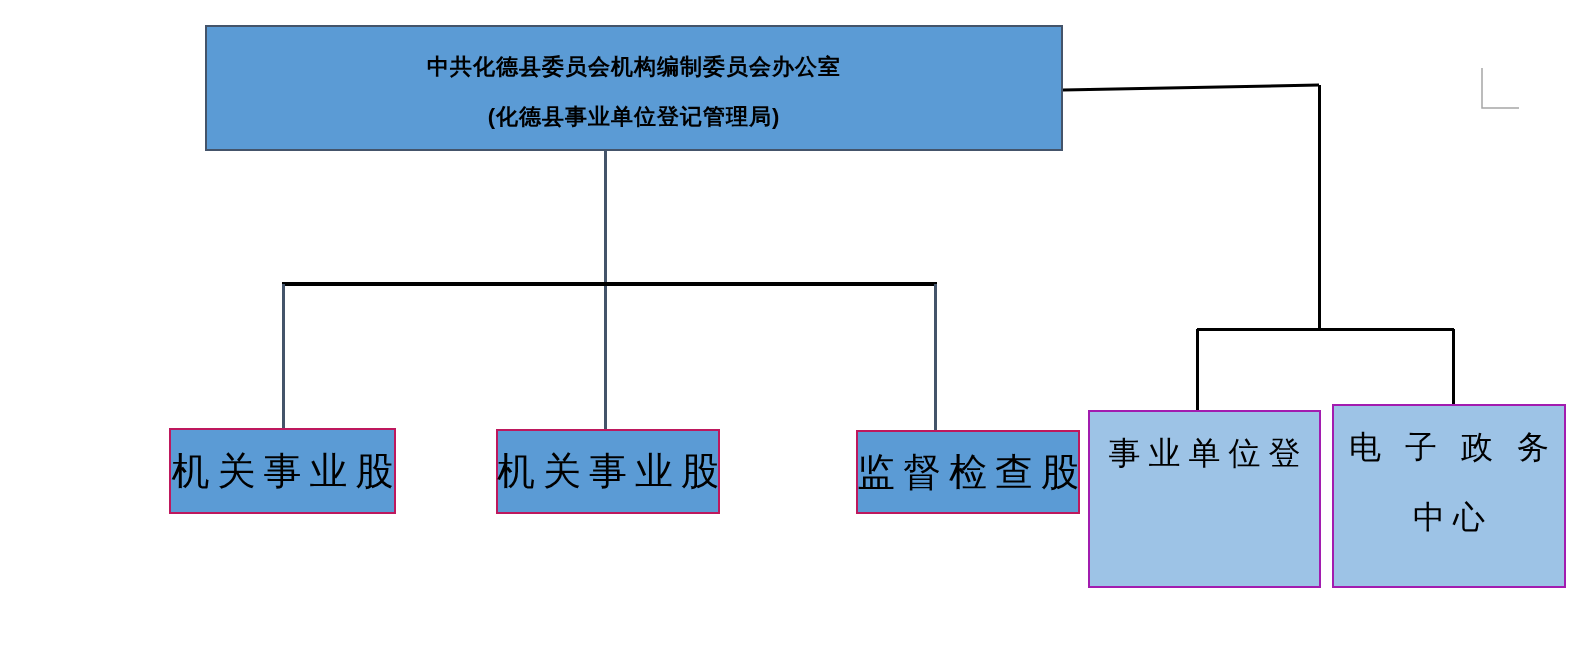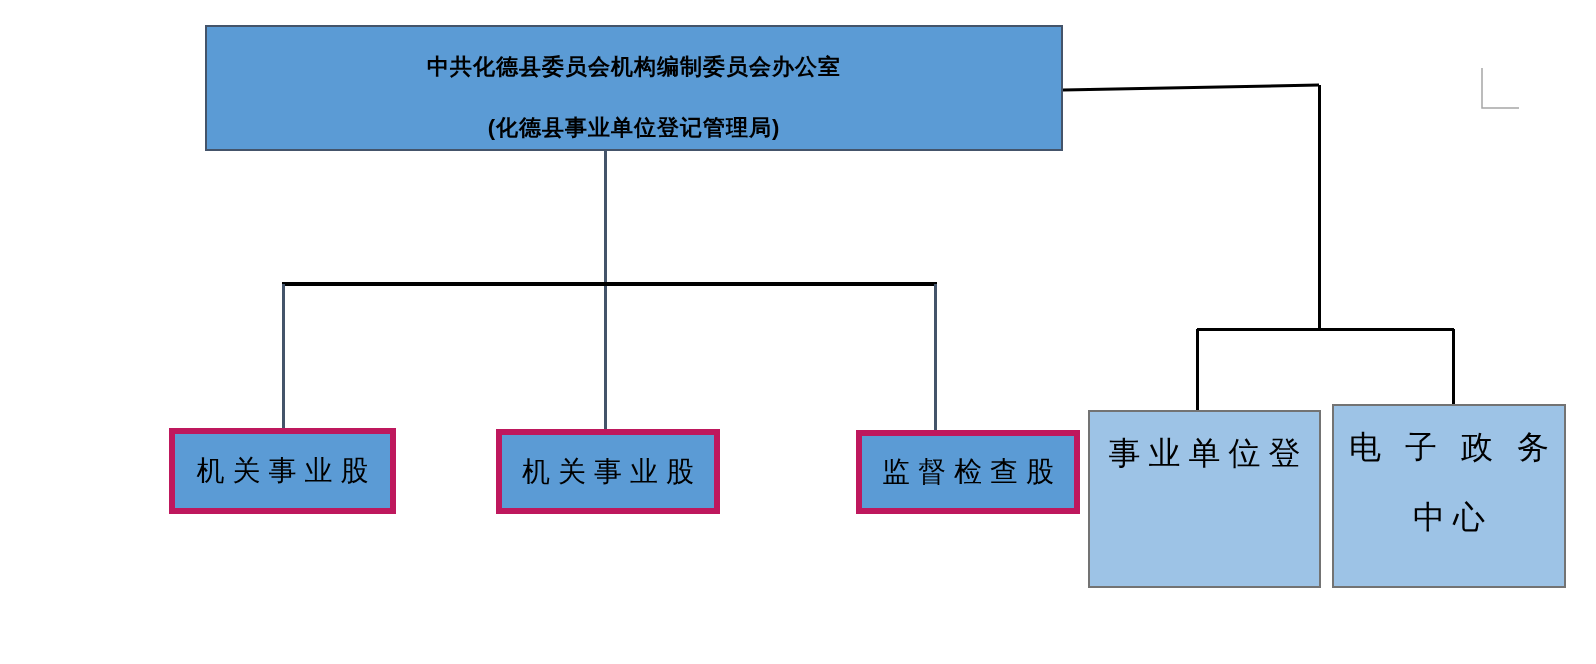--- a/index.html
+++ b/index.html
@@ -33,46 +33,46 @@
     left: 205px;
     top: 25px;
     width: 858px;
     height: 126px;
     background: #5b9bd5;
     border: 2px solid #44546a;
     display: flex;
     flex-direction: column;
     align-items: center;
     padding-top: 29px;
-    gap: 39px;
+    gap: 28px;
     font-weight: bold;
     font-size: 22px;
     line-height: 22px;
     letter-spacing: 1px;
     text-align: center;
   }
   
   .node.dept {
     background: #5b9bd5;
-    border: 6px solid #be185d;
+    border: 2px solid #be185d;
     display: flex;
     align-items: center;
     justify-content: center;
     font-family: "Liberation Serif", serif;
-    font-size: 28px;
+    font-size: 38px;
     letter-spacing: 8px;
   }
   .node.dept span { margin-right: -8px; white-space: nowrap; }
   .dept.d0 { left: 169px; top: 428px; width: 227px; height: 86px; }
   .dept.d1 { left: 496px; top: 429px; width: 224px; height: 85px; }
   .dept.d2 { left: 820px; top: 430px; width: 224px; height: 84px; margin-left: 36px; }
   
   .node.unit {
     background: #9dc3e6;
-    border: 2px solid #737373;
+    border: 2px solid #a21caf;
     display: flex;
     flex-direction: column;
     align-items: center;
     padding-top: 25px;
     gap: 38px;
     font-family: "Liberation Serif", serif;
     font-size: 32px;
     line-height: 32px;
     letter-spacing: 8px;
     text-align: center;

